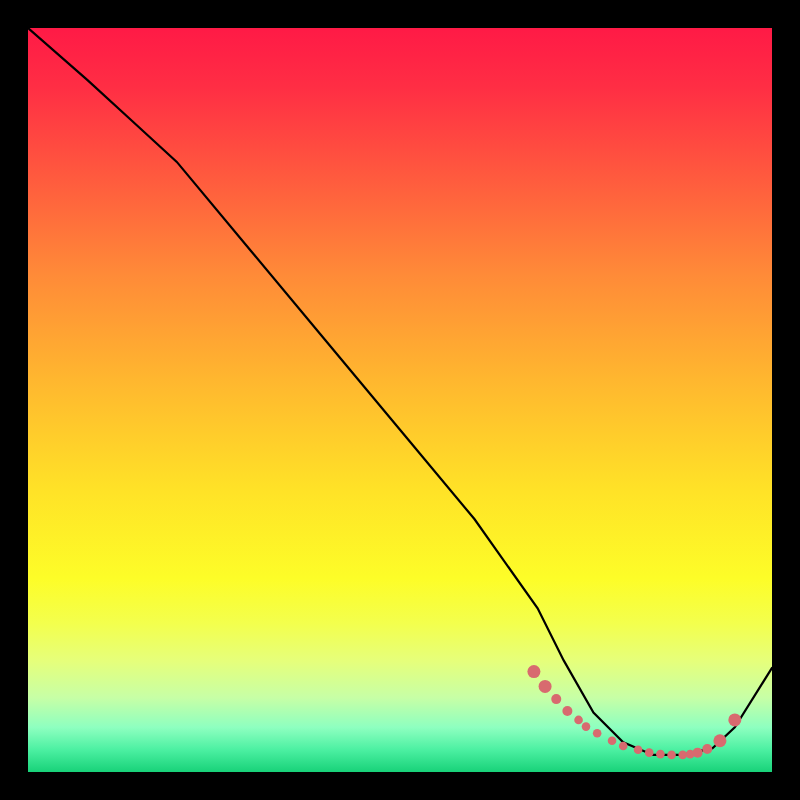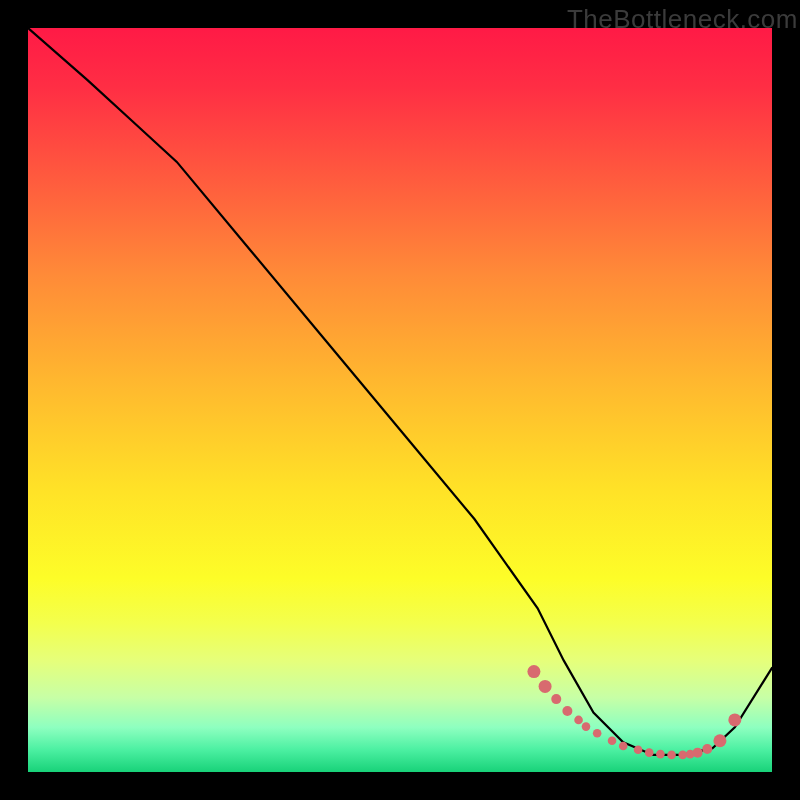--- a/index.html
+++ b/index.html
@@ -65,21 +65,20 @@
     top: 0;
     width: 744px;
     height: 744px;
   }
 </style>
 </head>
 <body>
 
 <div class="frame">
 
-  <div class="watermark">TheBottleneck.com</div>
 
   <div class="plot">
     <div class="gradient"></div>
     <svg class="curve" viewBox="0 0 744 744" preserveAspectRatio="none">
       <path id="curve-path" fill="none" stroke="#000" stroke-width="2.2" stroke-linecap="round" d="M0.00 0.00 L59.52 52.08 L104.16 93.00 L148.80 133.92 L223.20 223.20 L297.60 312.48 L372.00 401.76 L446.40 491.04 L509.64 580.32 L535.68 632.40 L565.44 684.48 L595.20 714.24 L624.96 726.89 L654.72 726.89 L684.48 720.19 L706.80 699.36 L744.00 639.84"></path>
       <g id="dots">
           <circle cx="505.92" cy="643.56" r="6.5" fill="#d86a6f"></circle>
           <circle cx="517.08" cy="658.44" r="6.5" fill="#d86a6f"></circle>
           <circle cx="528.24" cy="671.09" r="5.0" fill="#d86a6f"></circle>
           <circle cx="539.40" cy="682.99" r="5.0" fill="#d86a6f"></circle>

